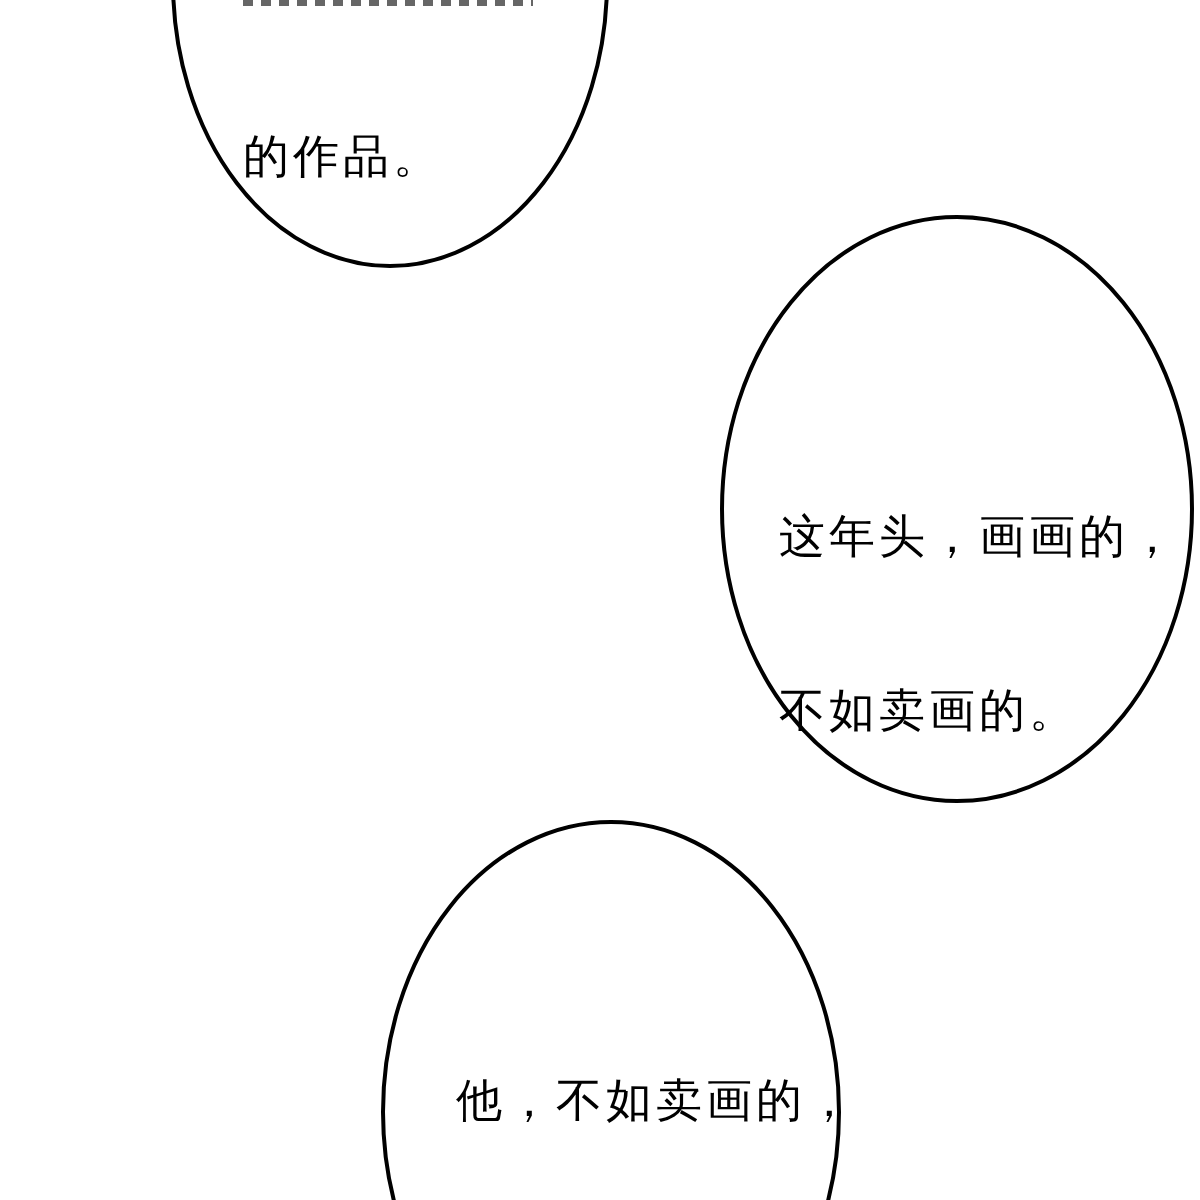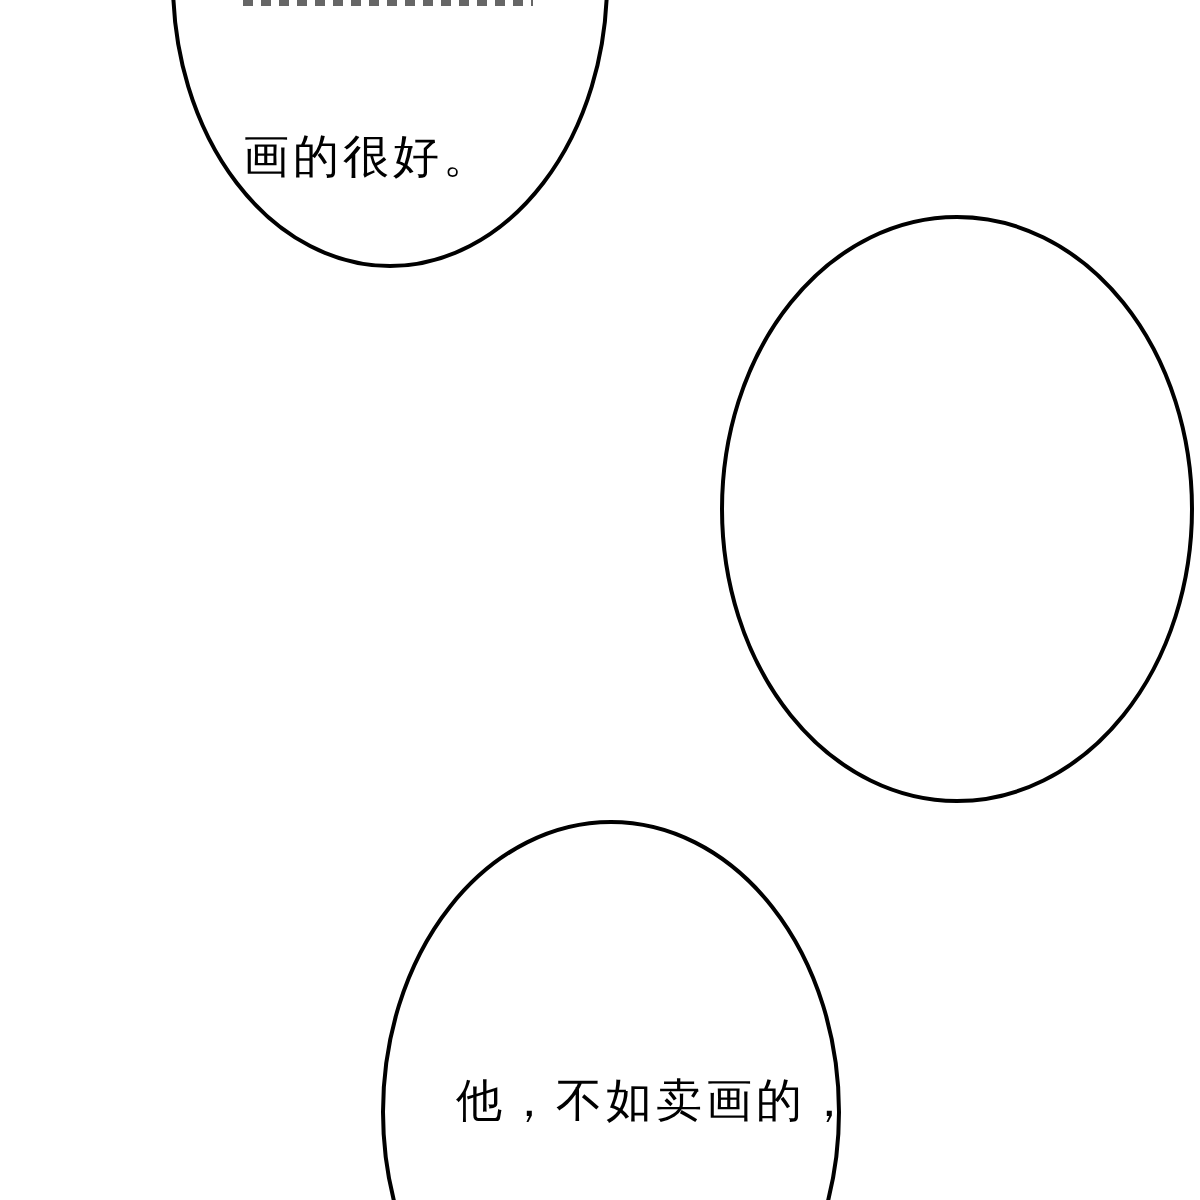--- a/index.html
+++ b/index.html
@@ -45,24 +45,26 @@
     <ellipse cx="957" cy="509" rx="235" ry="292" fill="#ffffff" stroke="#000000" stroke-width="4"></ellipse>
     <ellipse cx="611" cy="1112" rx="228" ry="290" fill="#ffffff" stroke="#000000" stroke-width="4"></ellipse>
   </svg>
 
   <div style="position:absolute;left:243px;top:-42px;width:300px;height:48px;overflow:hidden;">
     <div style="position:absolute;left:0;bottom:0;width:290px;height:6px;
                 background:repeating-linear-gradient(90deg,#000 0 10px,transparent 10px 18px);opacity:0.6;"></div>
   </div>
 
   <div class="bubble-text" style="left:243px; top:11px;">
-    <span class="line">画的很好。</span>
+    <span class="line">的作品。</span>
   </div>
 
   <div class="bubble-text" style="left:779px; top:391px;">
+    <span class="line">这年头，画画的，</span>
+    <span class="line">不如卖画的。</span>
   </div>
 
   <div class="bubble-text" style="left:456px; top:955px;">
     <span class="line">他，不如卖画的，</span>
     
     
     
   </div>
 
 </div>

